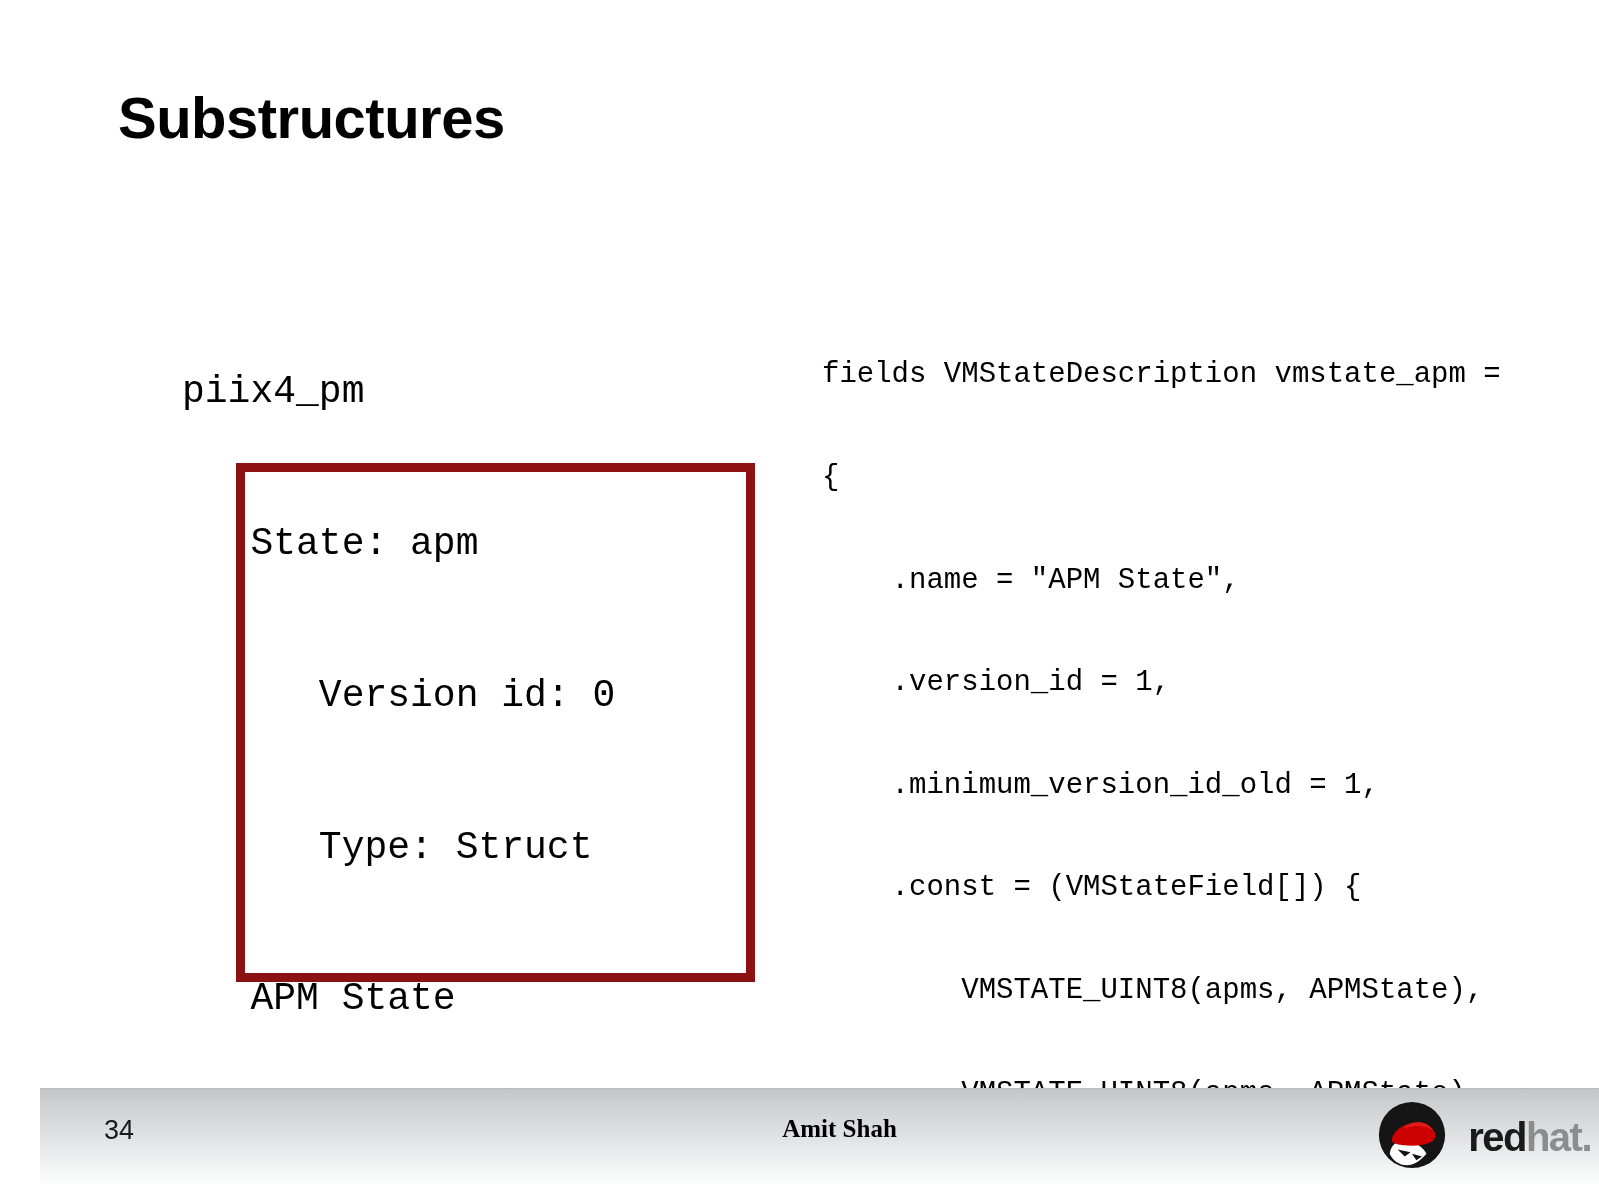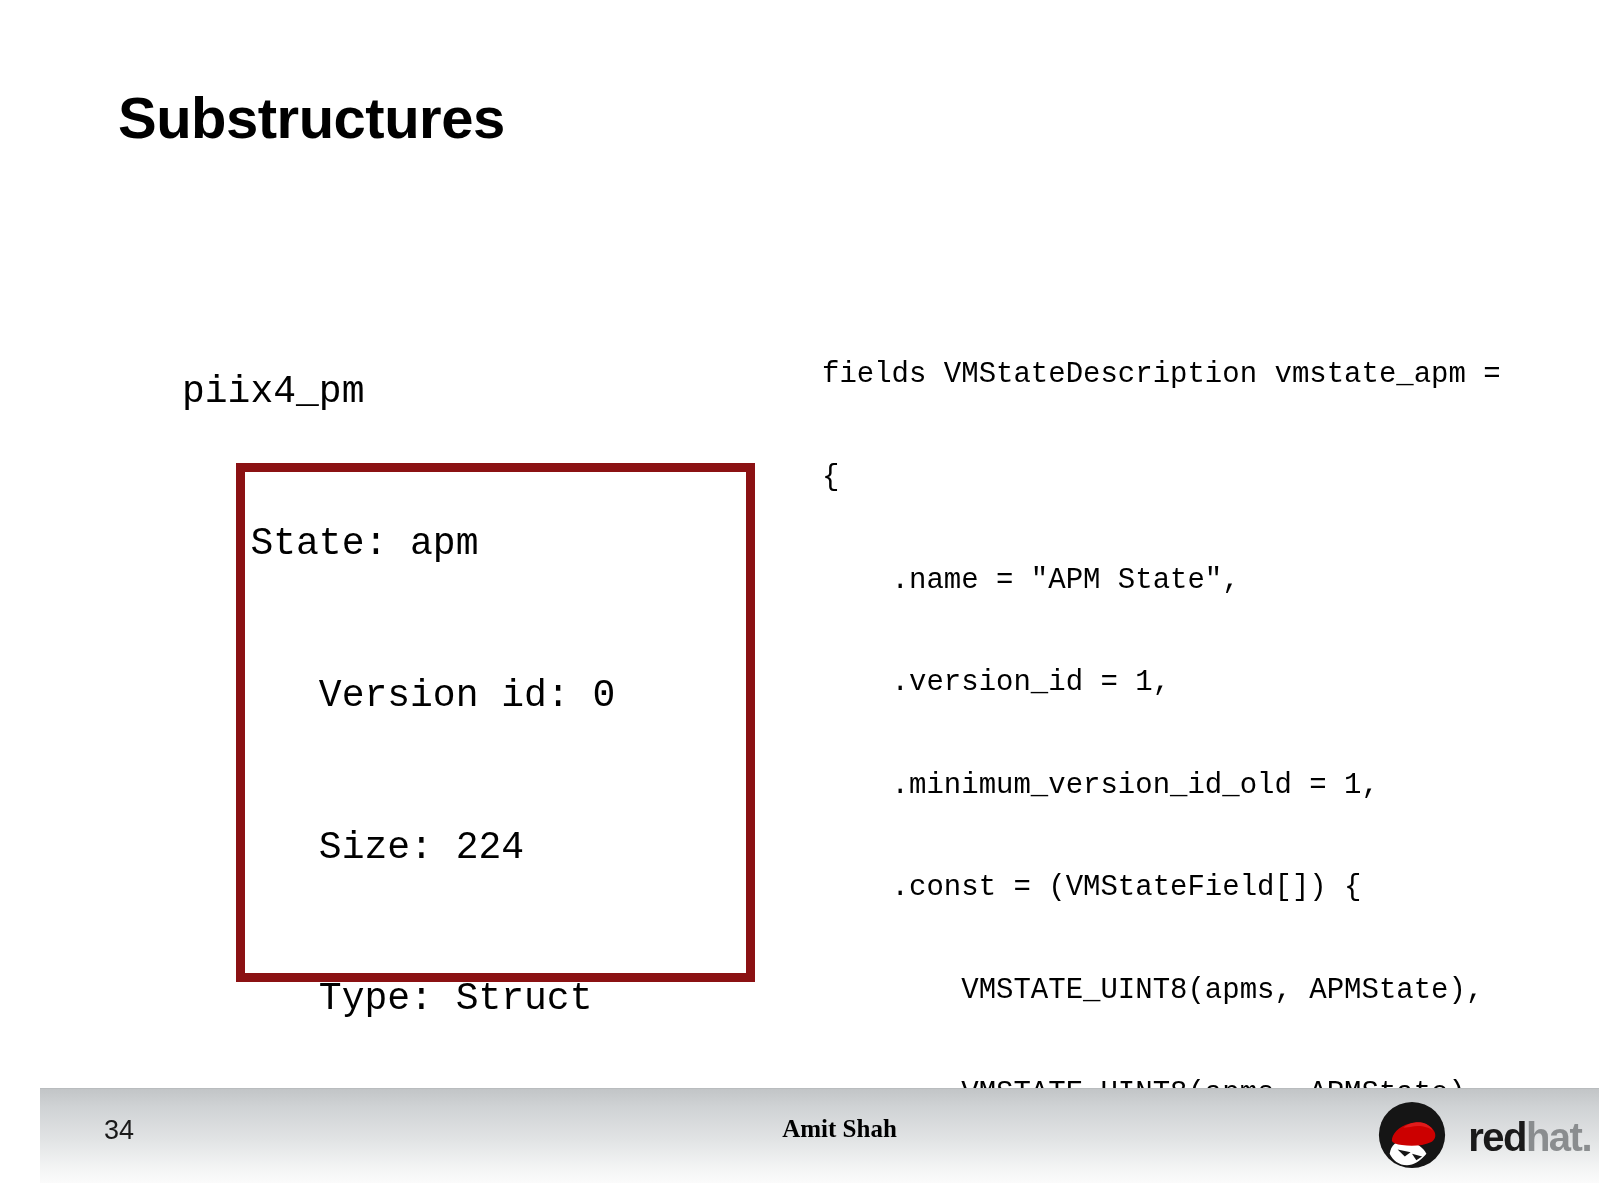--- a/index.html
+++ b/index.html
@@ -146,21 +146,20 @@
 <body>
 
 <div class="slide">
 
   <div class="slide-title">Substructures</div>
 
   <div class="dump-col">
     <div class="dump-line">piix4_pm</div>
     <div class="dump-line">   State: apm</div>
     <div class="dump-line">      Version id: 0</div>
-    <div class="dump-line">      Size: 224</div>
     <div class="dump-line">      Type: Struct</div>
     <div class="dump-line">   APM State</div>
     
     
     
     
     
     
     
     

